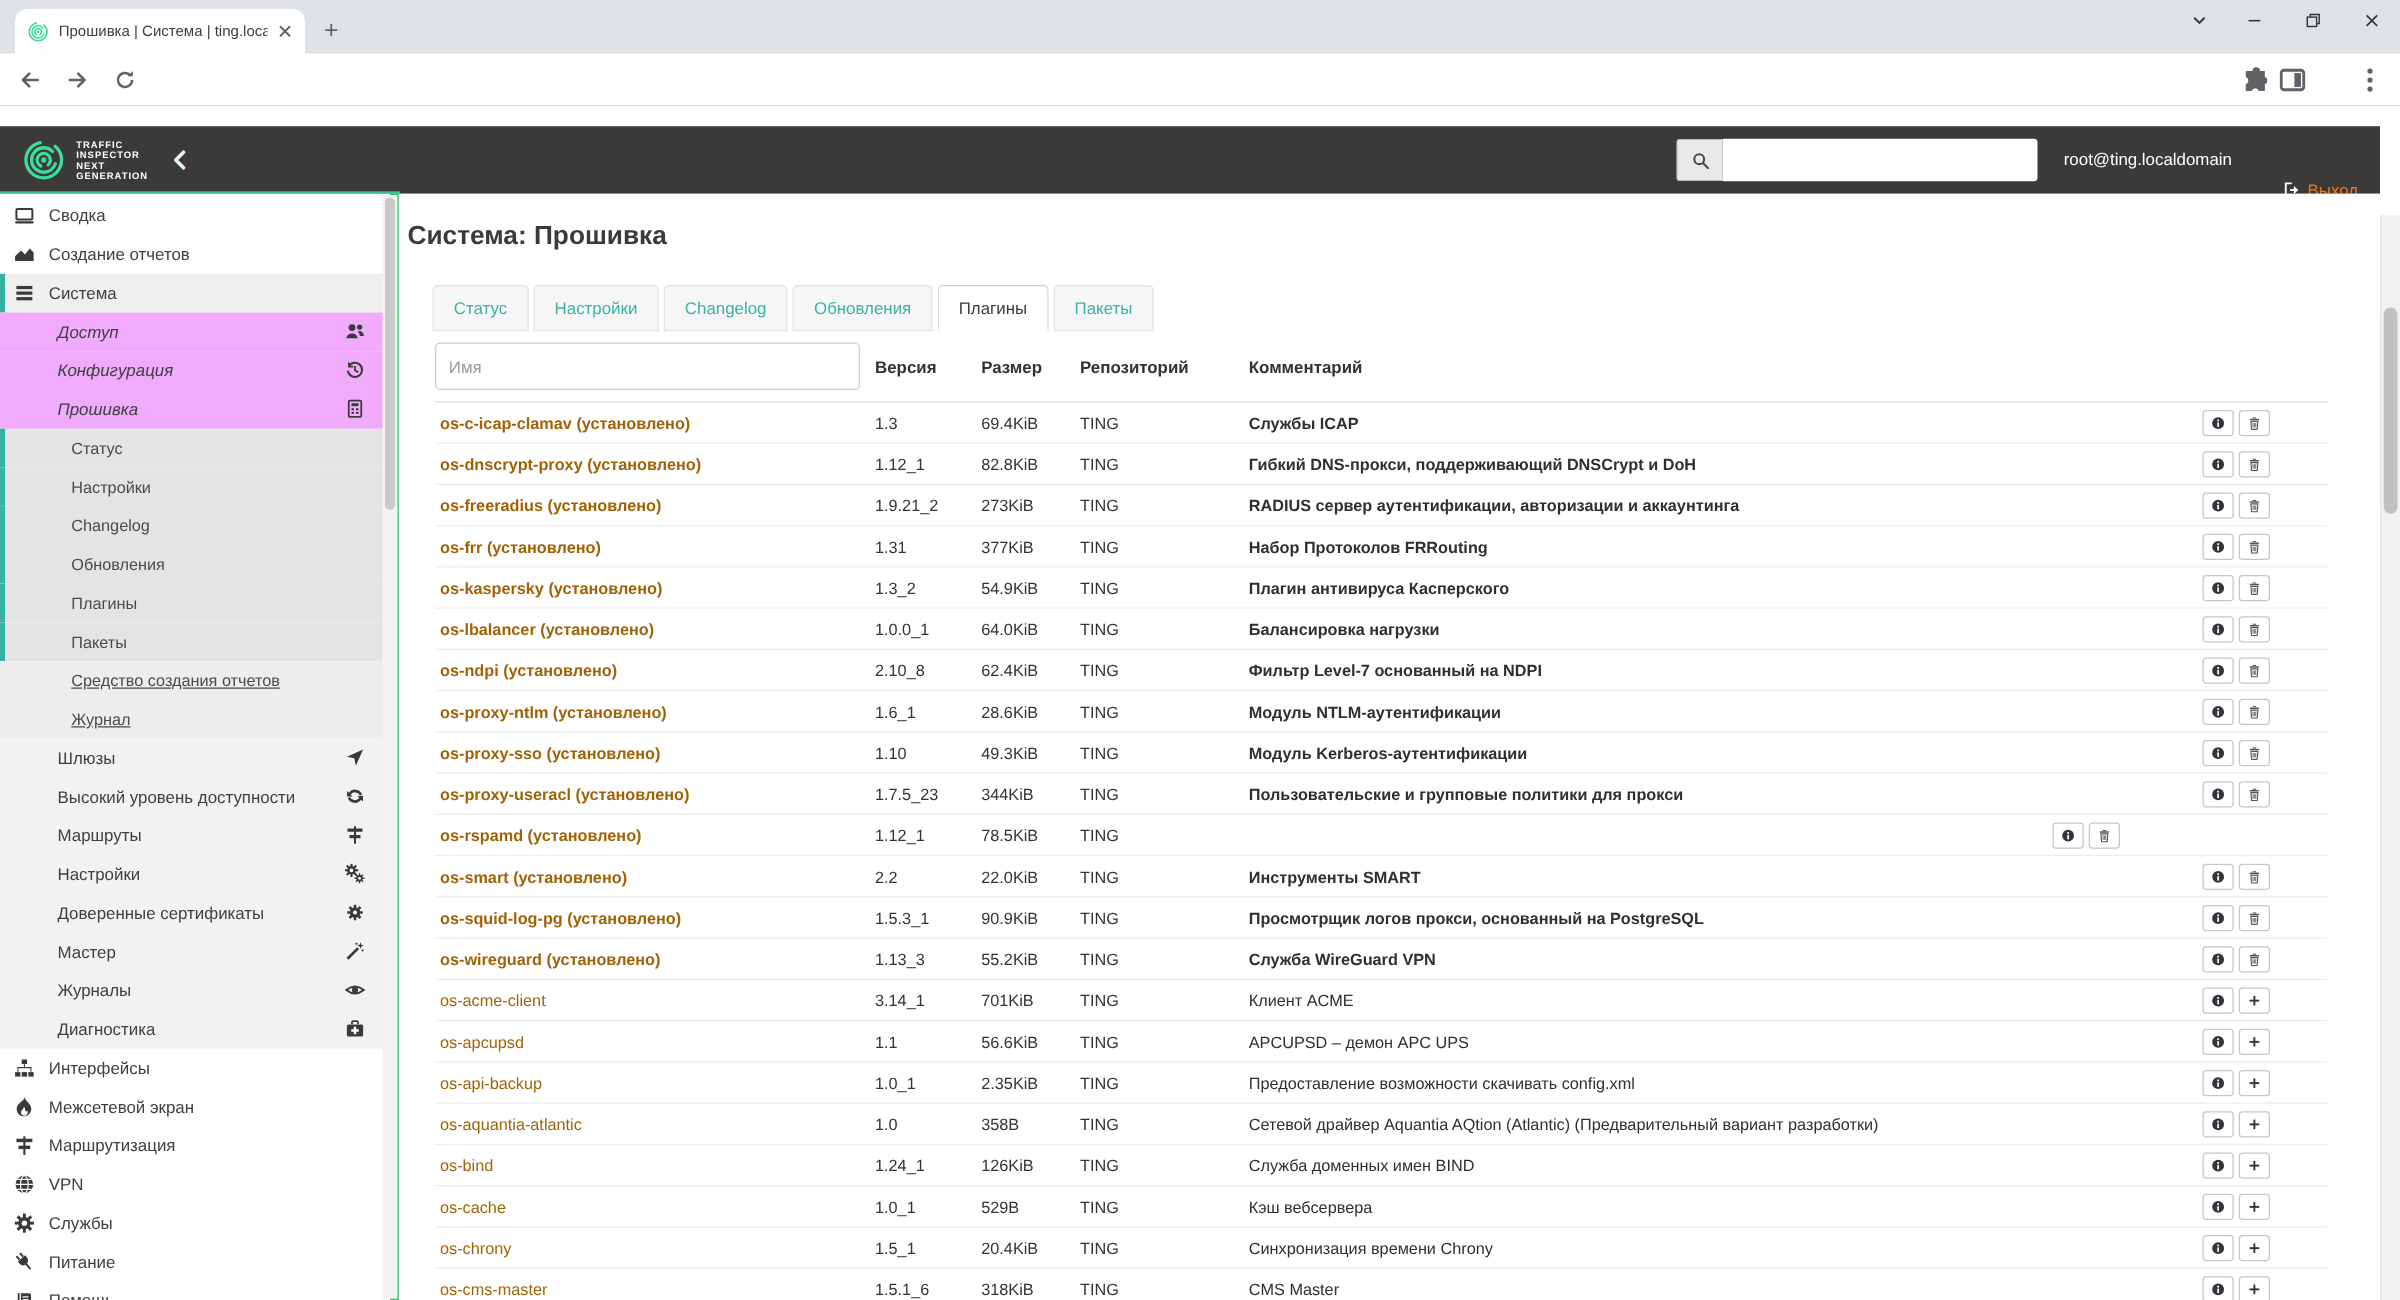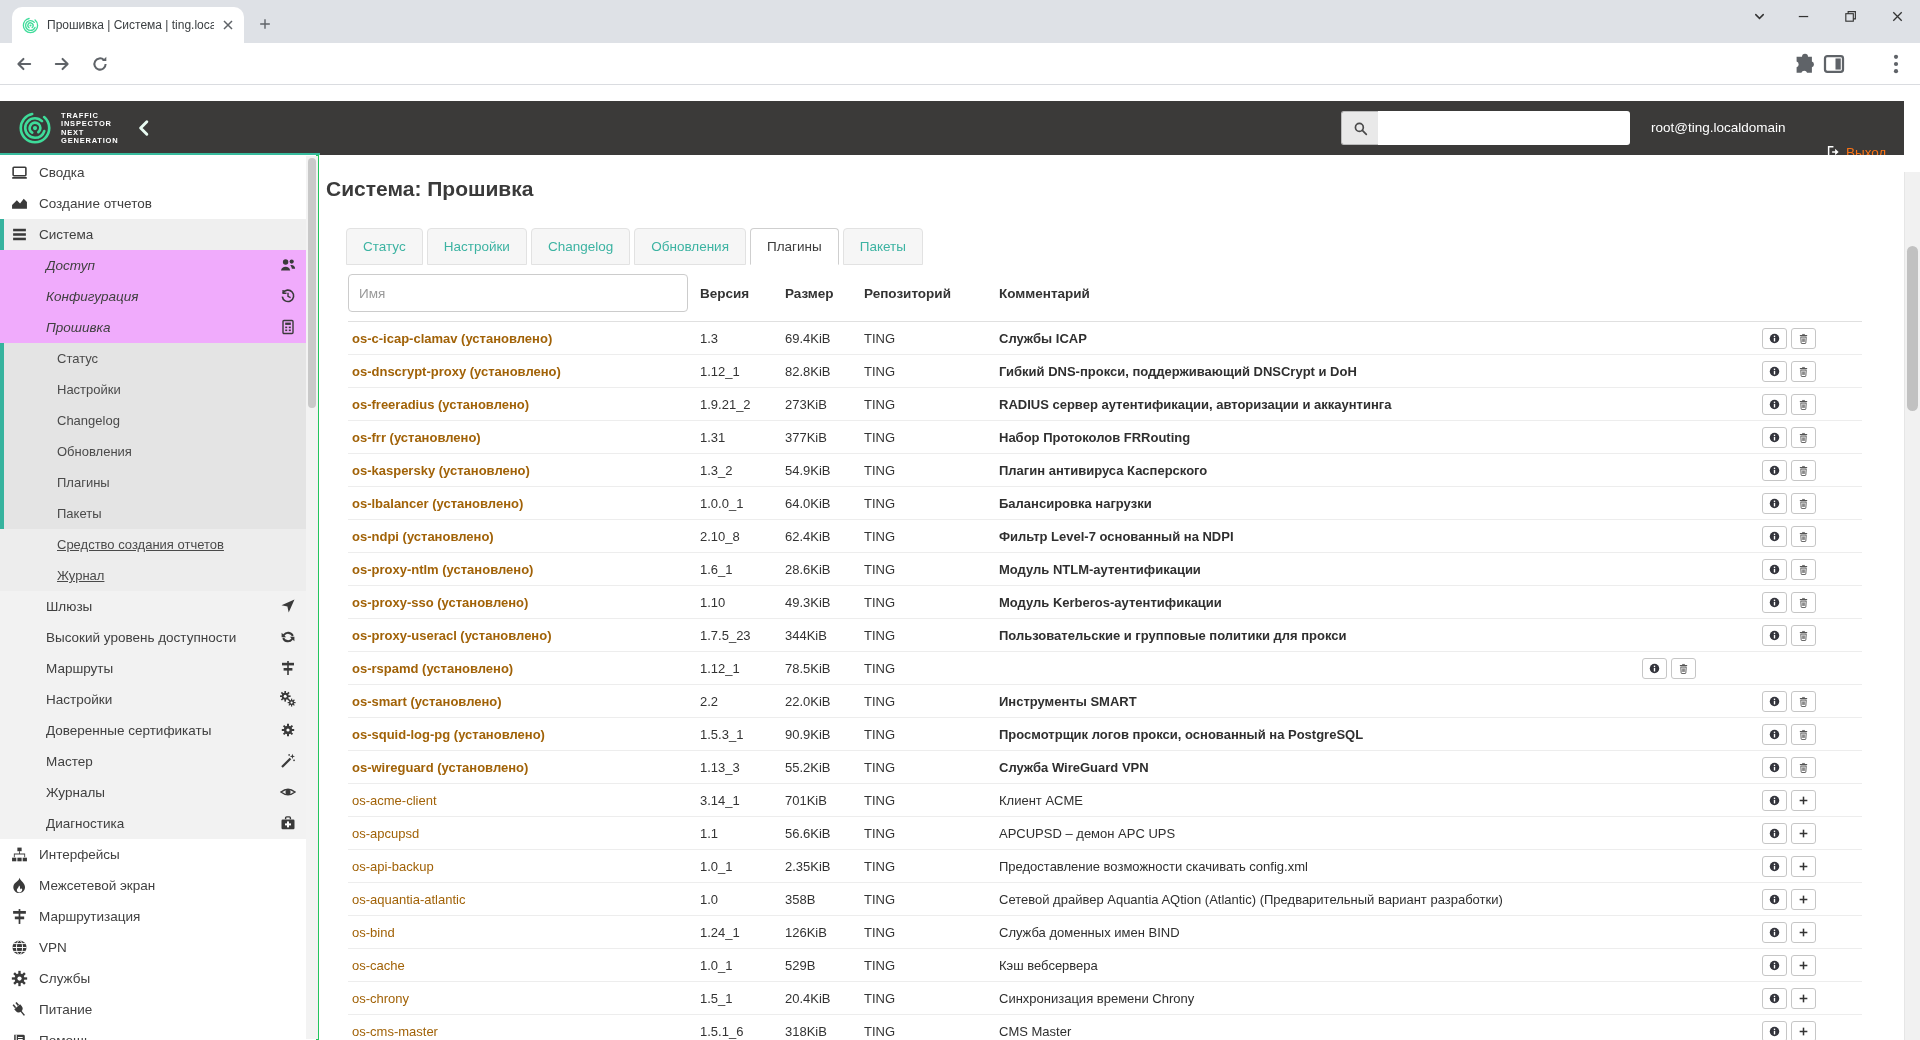--- a/index.html
+++ b/index.html
@@ -33,21 +33,21 @@
   .teal-edge { position:absolute; left:0; top:67px; width:320px; height:2px; background:#37bb9d; }
   .hdr-search { position:absolute; left:1341px; top:10px; height:34px; display:flex; }
   .hdr-search .sbtn { width:37px; height:34px; background:#e9e9e9; border:1px solid #bbb; border-right:none; border-radius:3px 0 0 3px; display:flex; align-items:center; justify-content:center; }
   .hdr-search .sbtn svg { width:15px; height:15px; }
   .hdr-search input { width:252px; height:34px; border:none; border-radius:0 3px 3px 0; font-size:13px; padding:0 8px; outline:none; }
   .hdr-user { position:absolute; left:1651px; top:0; height:54px; line-height:54px; color:#fff; font-size:13.5px; }
   .hdr-logout { position:absolute; left:1826px; top:0; height:54px; display:flex; align-items:center; gap:6px; color:#f97316; font-size:13.5px;margin-top:24px; }
   .hdr-logout svg { width:14px; height:14px; }
 
   
-  .sidebar { position:absolute; left:0; top:69px; width:319px; height:885px; background:#fff; border-right:3px solid #22c55e; overflow:hidden; padding-top:2px; }
+  .sidebar { position:absolute; left:0; top:69px; width:319px; height:885px; background:#fff; border-right:7px solid #22c55e; overflow:hidden; padding-top:2px; }
   .sb-item { position:relative; height:31px; display:flex; align-items:center; font-size:13.5px; color:#404040; cursor:pointer; }
   .sb-item .sb-ico { width:19px; height:17px; margin:0 9px 0 11px; flex:none; }
   .sb-item .sb-ico svg { width:17px; height:17px; }
   .sb-label { white-space:nowrap; }
   .lvl2 { padding-left:46px; }
   .lvl3 { padding-left:57px; font-size:13px; color:#4a4a4a; }
   .sb-rico { position:absolute; right:19px; top:7px; width:17px; height:17px; }
   .sb-rico svg { width:16px; height:16px; }
   .v-open { background:#efefef; }
   .v-child { background:#f0abfc;font-style:italic; }

